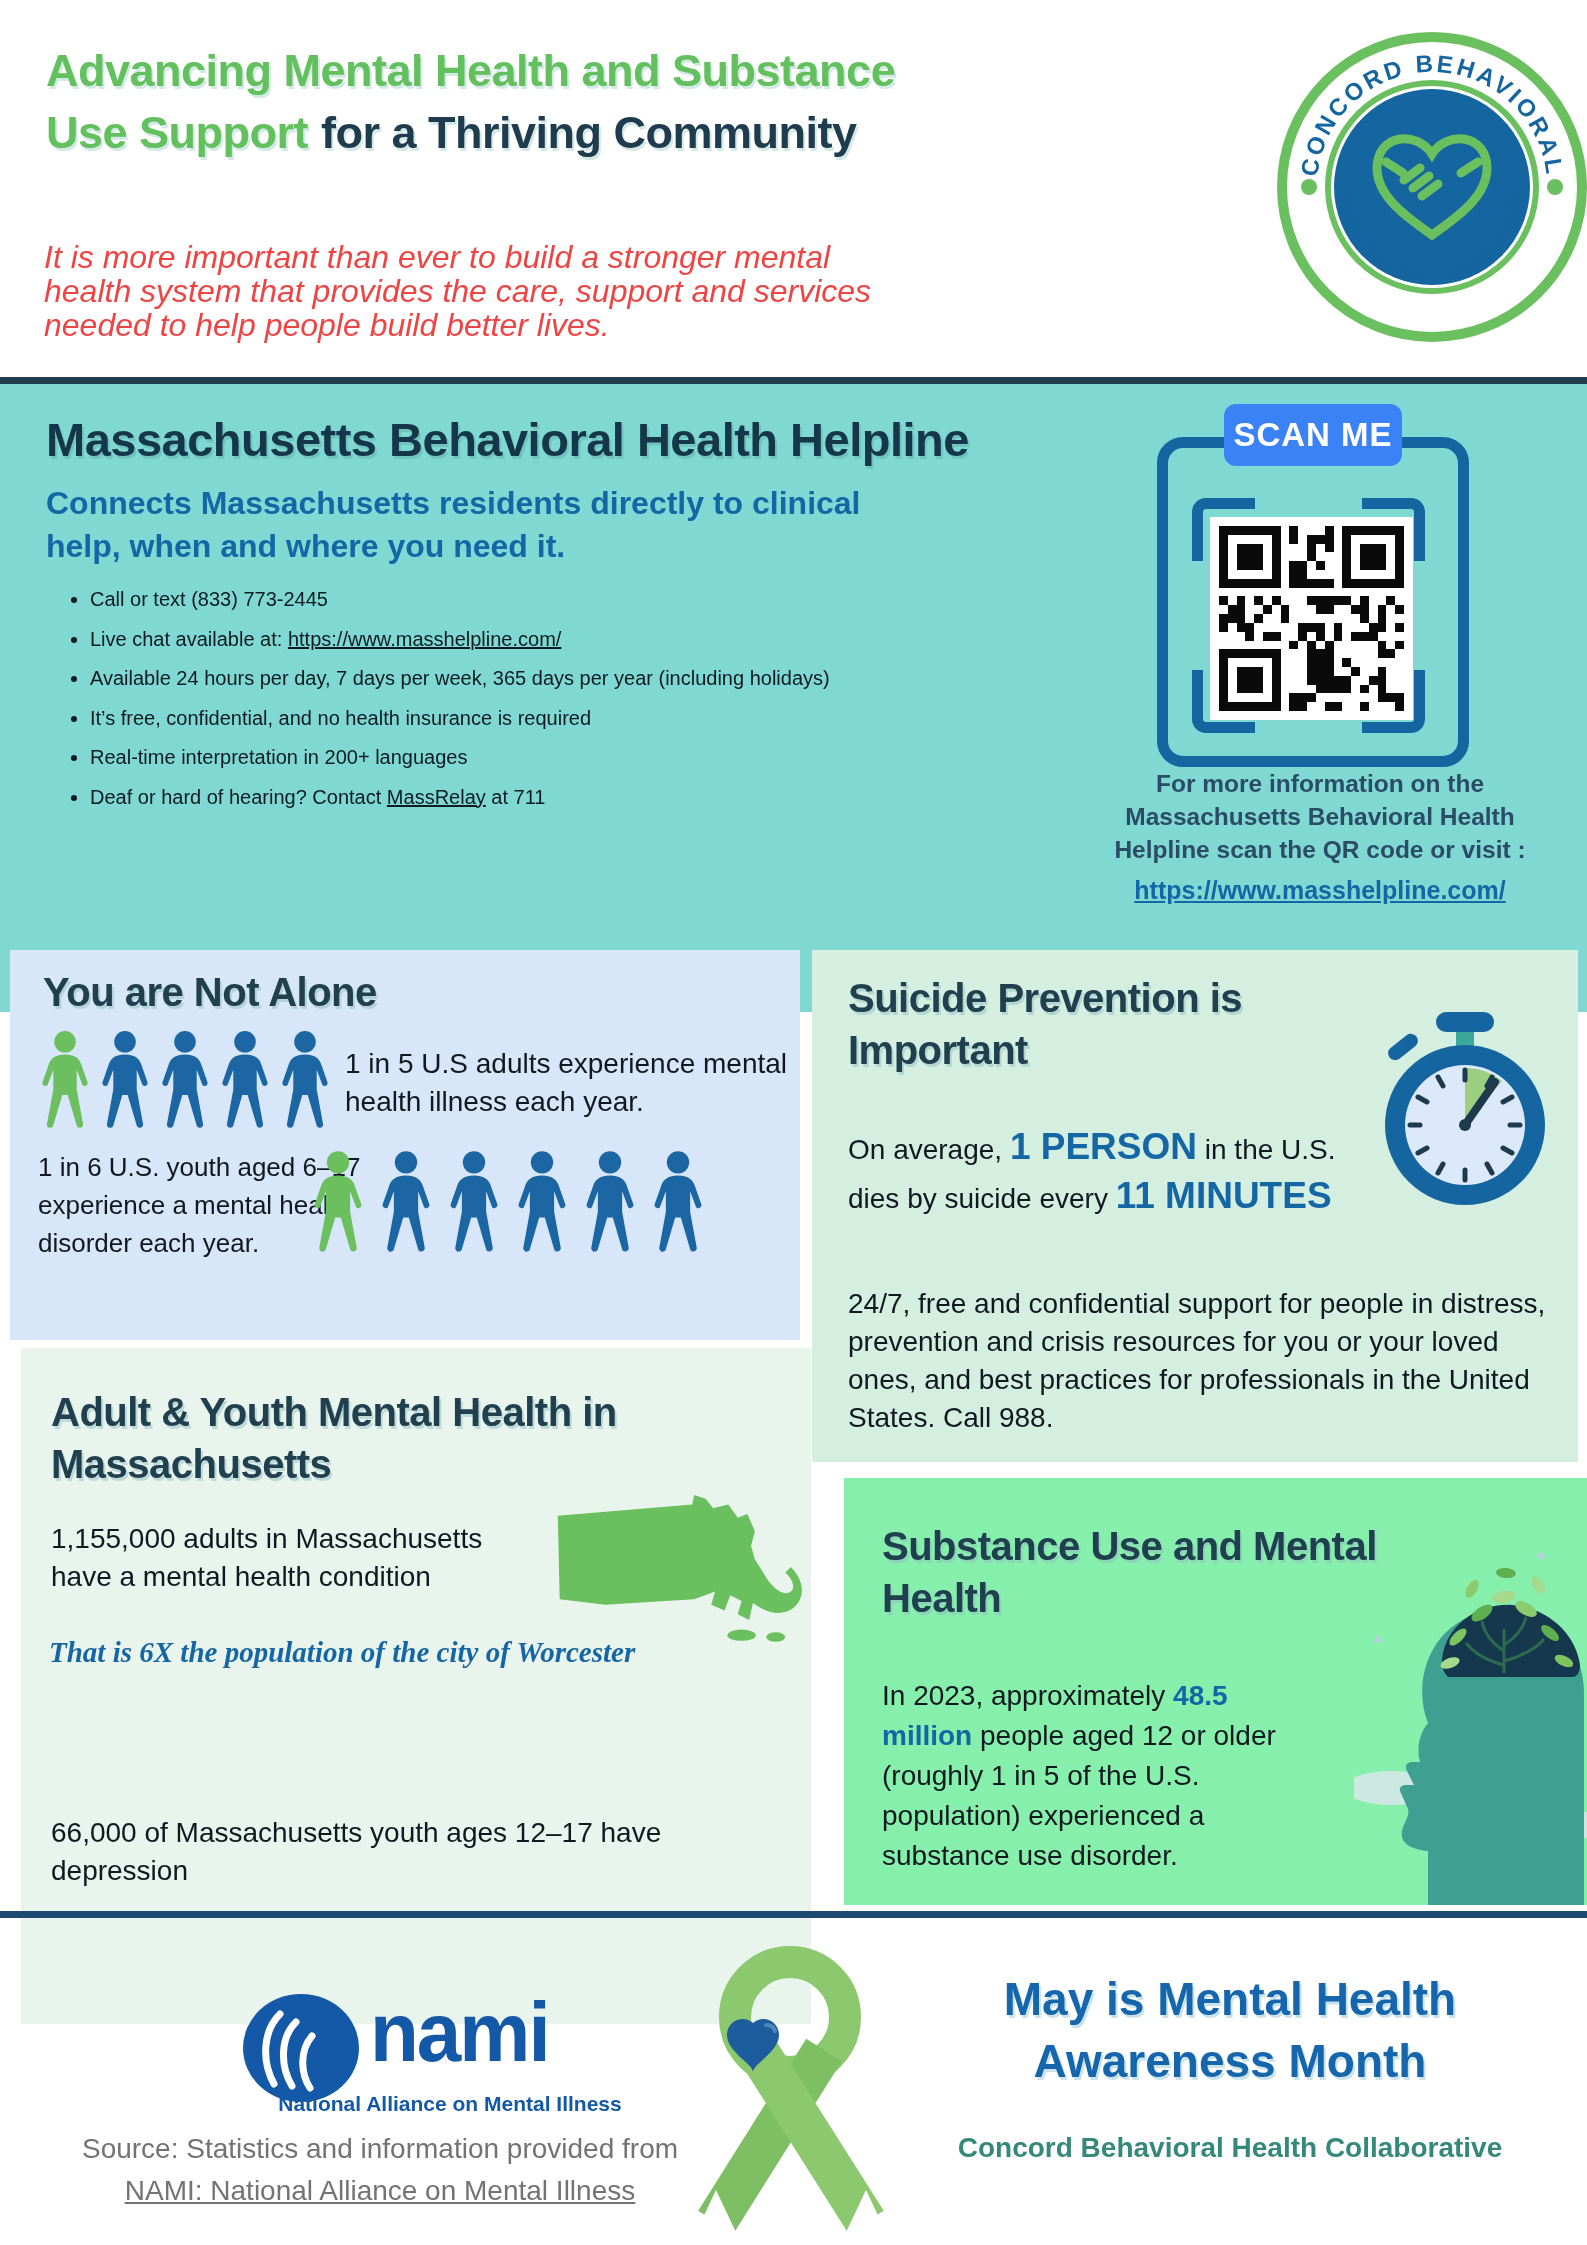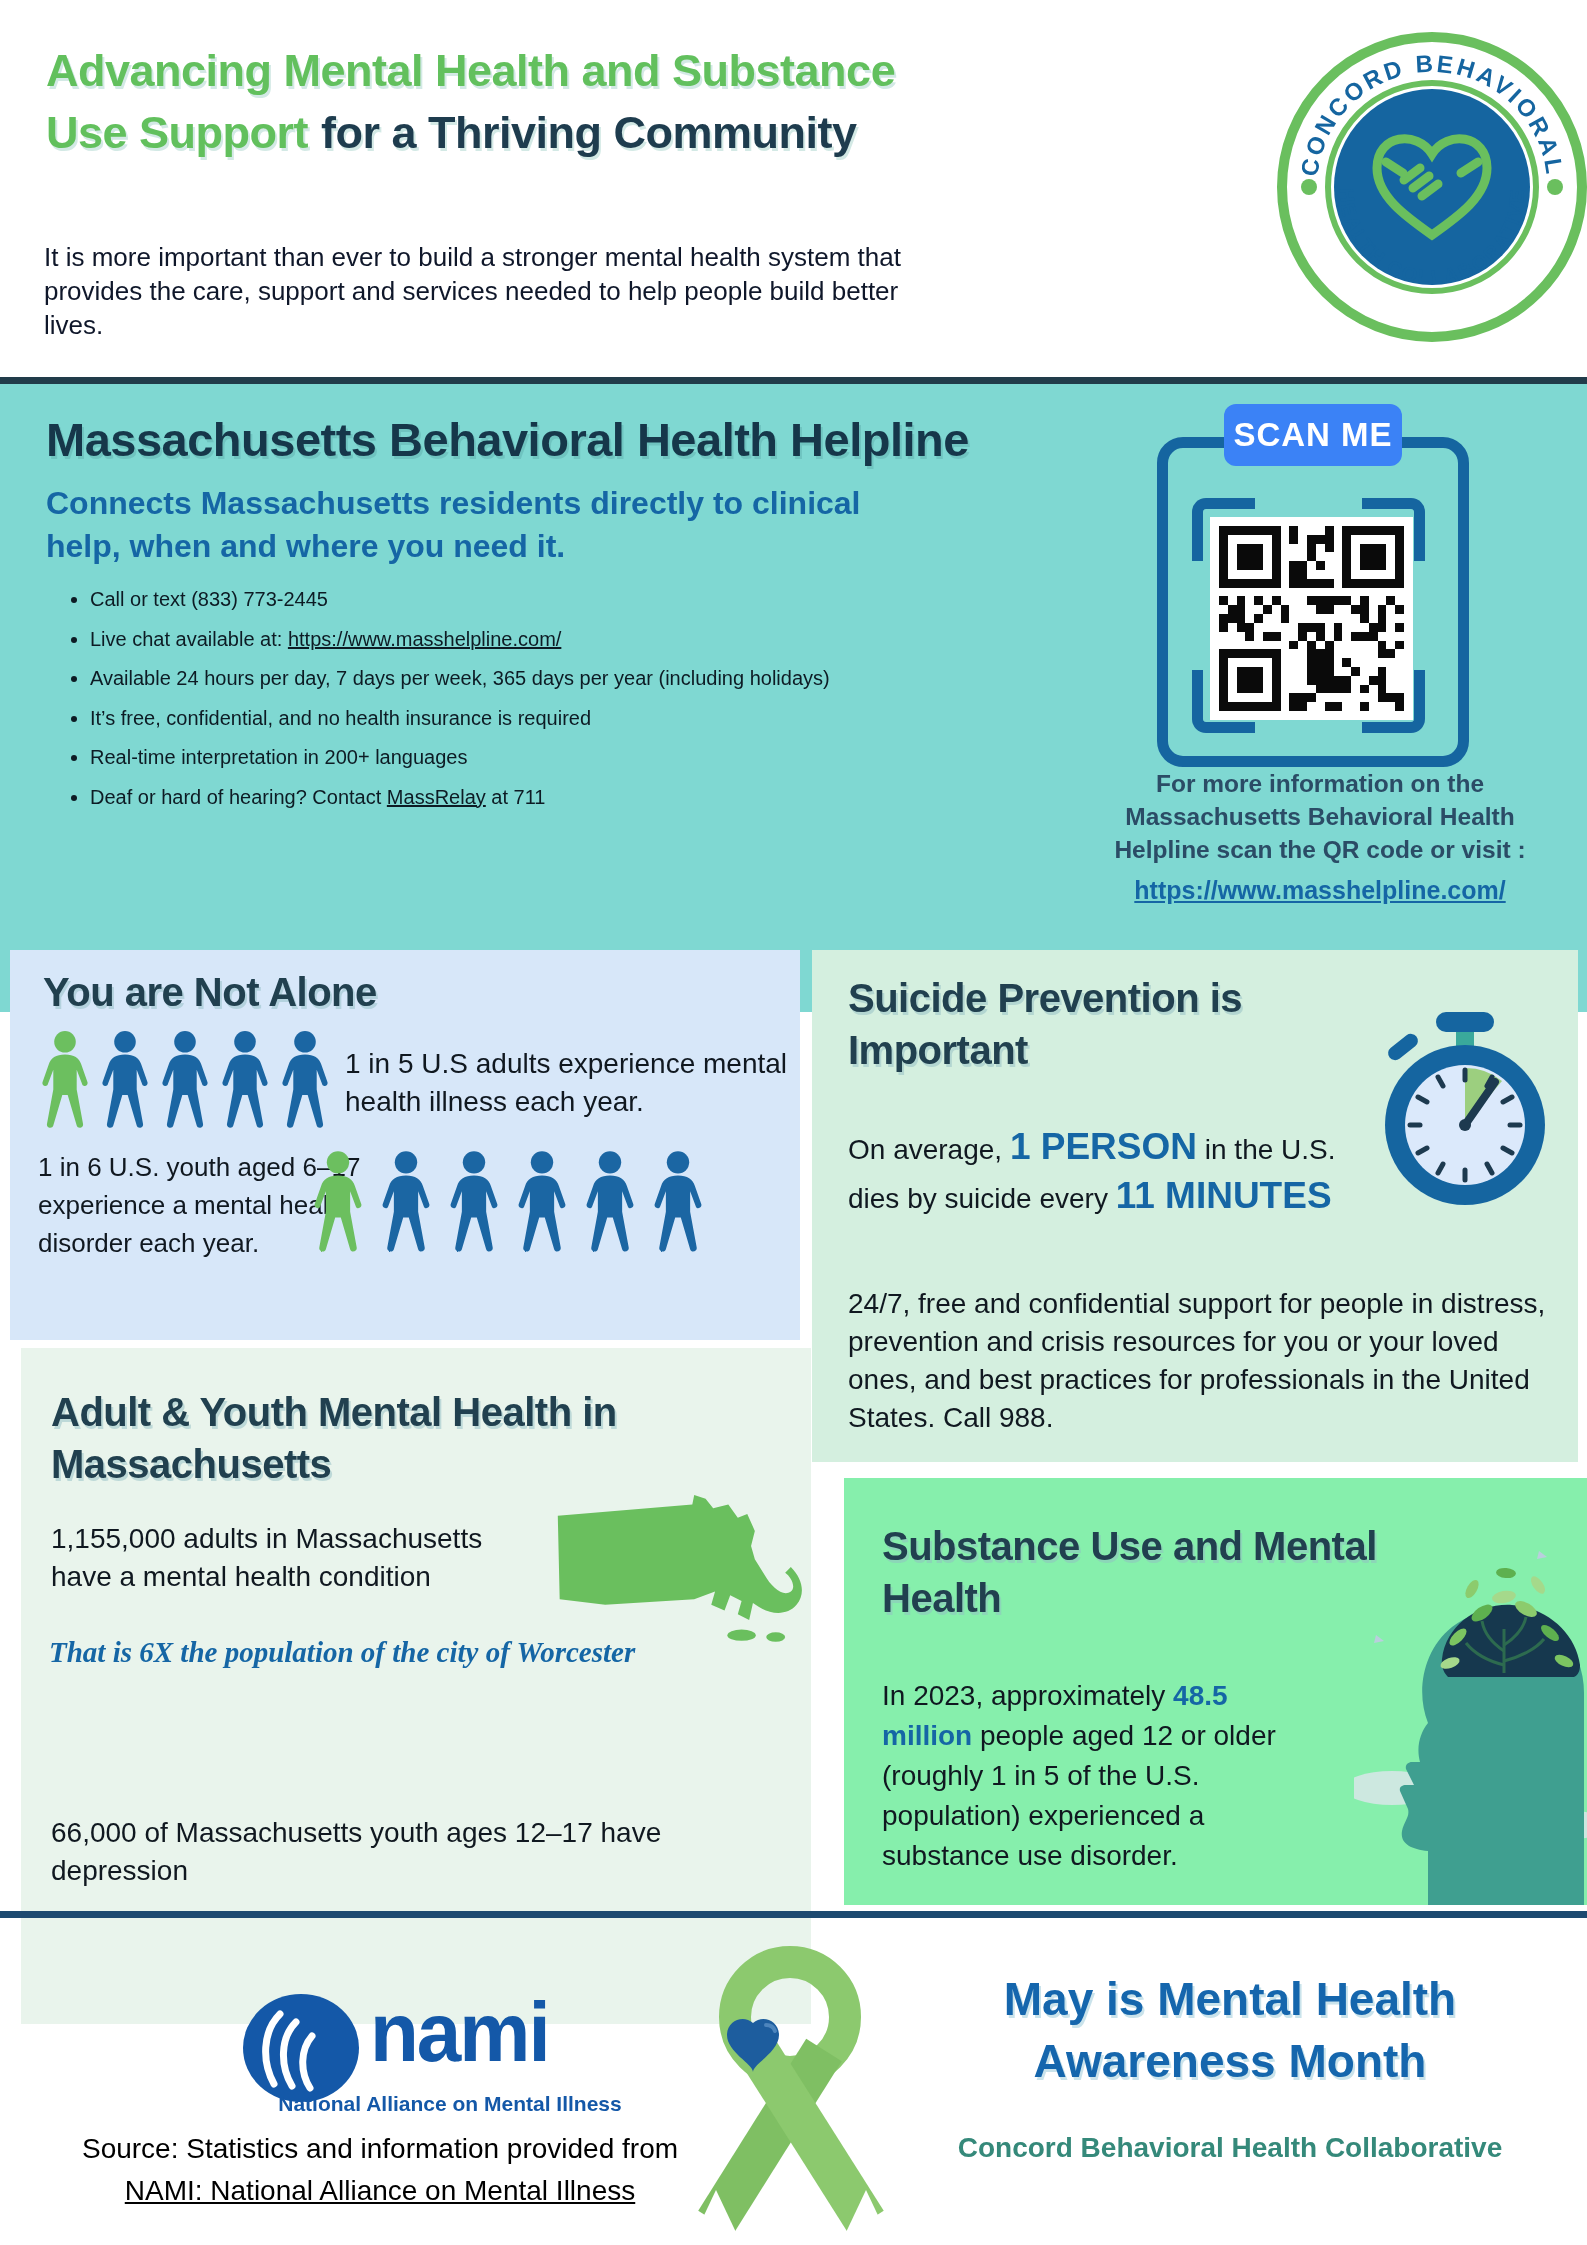--- a/index.html
+++ b/index.html
@@ -7,21 +7,21 @@
           font-family:"Liberation Sans", sans-serif;color:#101820;}
   .abs{position:absolute;}
   .nowrap{white-space:nowrap;}
   .center{text-align:center;}
   
   .main-title{left:46px;top:40px;font-size:45px;font-weight:800;line-height:62px;letter-spacing:-.5px;
               text-shadow:2px 3px 0 rgba(146,200,190,.4);}
   .t-green{color:#62c05d;}
   .t-navy{color:#1e3c4e;}
   .gap{margin-left:13px;}
-  .subtitle{left:44px;top:240px;width:870px;font-size:26px;line-height:34px;color:#0f172a;}
+  .subtitle{left:44px;top:240px;width:870px;font-size:32px;line-height:34px;color:#ef4444;font-style:italic;}
   
   .band{left:0;top:384px;width:1587px;height:628px;background:#7fd8d2;}
   .divider{left:0;top:377px;width:1587px;height:7px;background:#213c4a;}
   .band-h2{left:46px;top:28px;font-size:47px;font-weight:800;color:#16374a;letter-spacing:-.5px;
            text-shadow:2px 3px 0 rgba(84,160,160,.35);}
   .band-sub{left:46px;top:98px;width:820px;font-size:32px;font-weight:bold;line-height:43px;color:#1566a5;}
   .band-ul{left:52px;top:196px;width:780px;font-size:20px;line-height:38.5px;color:#0d1b24;
            padding-left:38px;margin:0;}
   .band-ul li{margin-bottom:1px;}
   .blink{text-decoration:underline;}
@@ -61,21 +61,21 @@
   .big-blue{font-size:37px;font-weight:800;color:#1566a5;}
   .h4{font-size:29px;font-weight:800;color:#0e212e;}
   .italic-serif{font-family:"Liberation Serif", serif;font-style:italic;font-weight:bold;
                 font-size:29px;color:#1566a5;}
   .strong-blue{font-weight:800;color:#1566a5;}
   
   .foot-line{left:0;top:1911px;width:1587px;height:7px;background:#1d4a70;}
   .nami-word{left:370px;top:1984px;font-size:80px;font-weight:800;letter-spacing:-2px;color:#1458a8;
              transform:scaleY(1.05);transform-origin:top left;}
   .nami-tag{left:240px;top:2092px;width:420px;font-size:21px;font-weight:800;color:#1458a8;}
-  .source{left:60px;top:2128px;width:640px;font-size:28px;line-height:42px;color:#000000;}
+  .source{left:60px;top:2128px;width:640px;font-size:28px;line-height:42px;color:#737373;}
   .u{text-decoration:underline;}
   .may{left:900px;top:1968px;width:660px;font-size:46px;font-weight:800;line-height:62px;color:#1566ad;
        text-shadow:2px 3px 0 rgba(150,200,215,.5);}
   .org{left:900px;top:2132px;width:660px;font-size:28px;font-weight:800;color:#35897a;}
   svg{display:block;}
 </style>
 </head>
 <body>
 
 <svg width="0" height="0" style="position:absolute">

